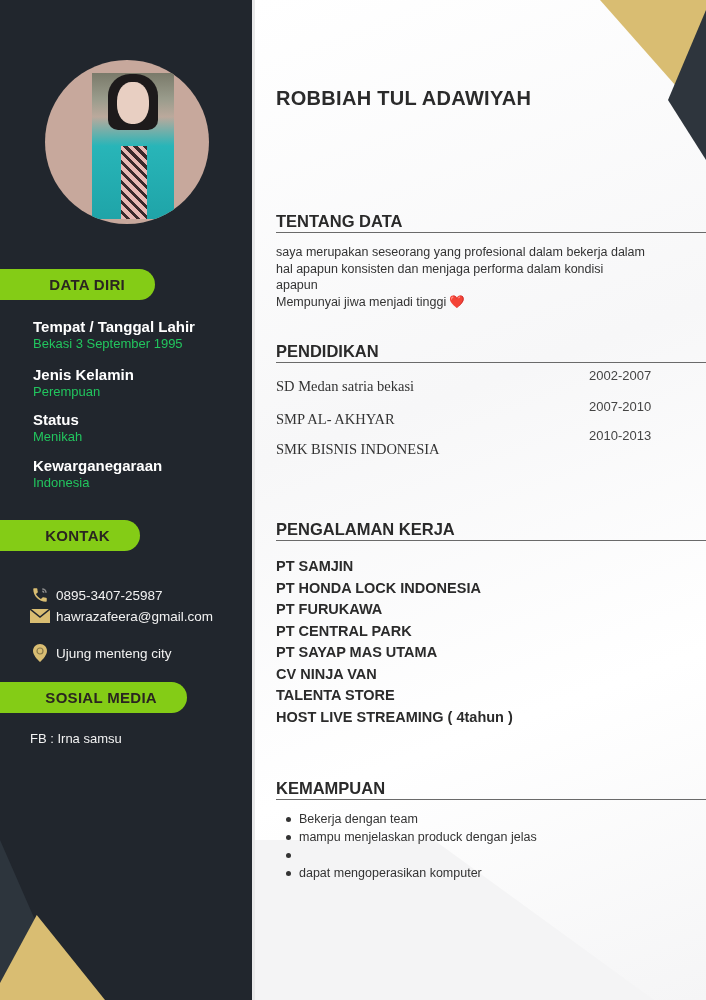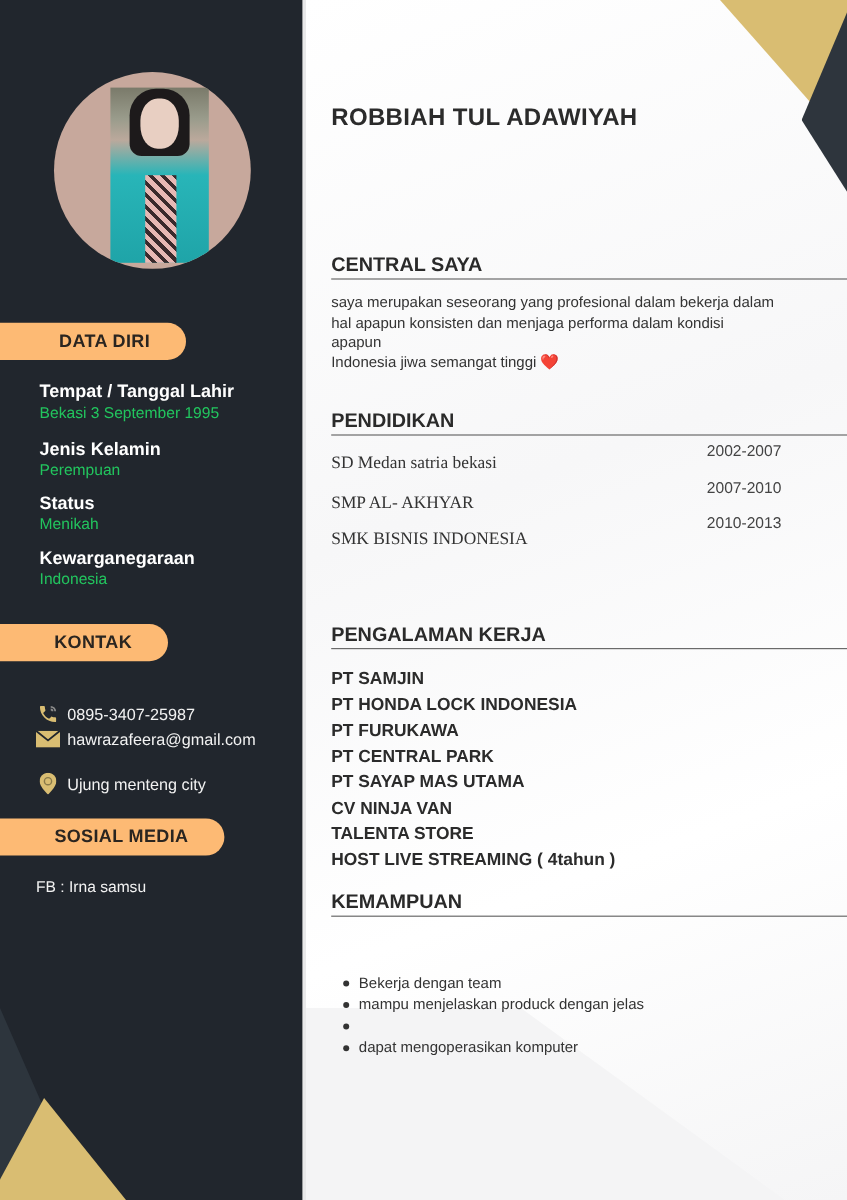--- a/index.html
+++ b/index.html
@@ -66,21 +66,21 @@
       position: absolute; left: 72px; top: 22px; width: 32px; height: 42px;
       background: #e8cfc2; border-radius: 45%;
     }
     .avatar .blouse {
       position: absolute; left: 76px; top: 86px; width: 26px; height: 73px;
       background: repeating-linear-gradient(45deg, #e7b8b4 0 4px, #3a2a2c 4px 7px);
     }
 
     .pill {
       position: absolute; left: 0; height: 31px;
-      background: #fdba74; border-radius: 0 16px 16px 0;
+      background: #84cc16; border-radius: 0 16px 16px 0;
       color: #2a2520; font-weight: bold; font-size: 15px;
       display: flex; align-items: center; justify-content: flex-end;
       padding-right: 30px;
       font-family: "Liberation Sans", sans-serif;
       letter-spacing: 0.3px;
     }
     .pill-data { top: 269px; width: 155px; }
     .pill-kontak { top: 520px; width: 140px; }
     .pill-sosial { top: 682px; width: 187px; }
 
@@ -184,26 +184,26 @@
       <span>Ujung menteng city</span>
     </div>
 
     <div class="pill pill-sosial">SOSIAL MEDIA</div>
     <div class="social">FB : Irna samsu</div>
   </aside>
   <div class="sidebar-edge"></div>
 
   <h1 class="name">ROBBIAH TUL ADAWIYAH</h1>
 
-  <div class="section-title" style="top:211px">CENTRAL SAYA</div>
+  <div class="section-title" style="top:211px">TENTANG DATA</div>
   <div class="about">
     <div>saya merupakan seseorang yang profesional dalam bekerja dalam</div>
     <div>hal apapun konsisten dan menjaga performa dalam kondisi</div>
     <div>apapun</div>
-    <div><span>Indonesia jiwa semangat tinggi</span> <span class="heart">❤️</span></div>
+    <div><span>Mempunyai jiwa menjadi tinggi</span> <span class="heart">❤️</span></div>
   </div>
 
   <div class="section-title" style="top:341px">PENDIDIKAN</div>
   <div class="edu-school" style="top:378px">SD Medan satria bekasi</div>
   <div class="edu-year" style="top:368px">2002-2007</div>
   <div class="edu-school" style="top:411px">SMP AL- AKHYAR</div>
   <div class="edu-year" style="top:399px">2007-2010</div>
   <div class="edu-school" style="top:441px">SMK BISNIS INDONESIA</div>
   <div class="edu-year" style="top:428px">2010-2013</div>
 
@@ -212,21 +212,21 @@
     <div>PT SAMJIN</div>
     <div>PT HONDA LOCK INDONESIA</div>
     <div>PT FURUKAWA</div>
     <div>PT CENTRAL PARK</div>
     <div>PT SAYAP MAS UTAMA</div>
     <div>CV NINJA VAN</div>
     <div>TALENTA STORE</div>
     <div>HOST LIVE STREAMING ( 4tahun )</div>
   </div>
 
-  <div class="section-title" style="top:742px">KEMAMPUAN</div>
+  <div class="section-title" style="top:778px">KEMAMPUAN</div>
   <ul class="skills">
     <li>
         <span class="dot"></span>
         <span>Bekerja dengan team</span>
       </li>
     <li>
         <span class="dot"></span>
         <span>mampu menjelaskan produck dengan jelas</span>
       </li>
     <li>

